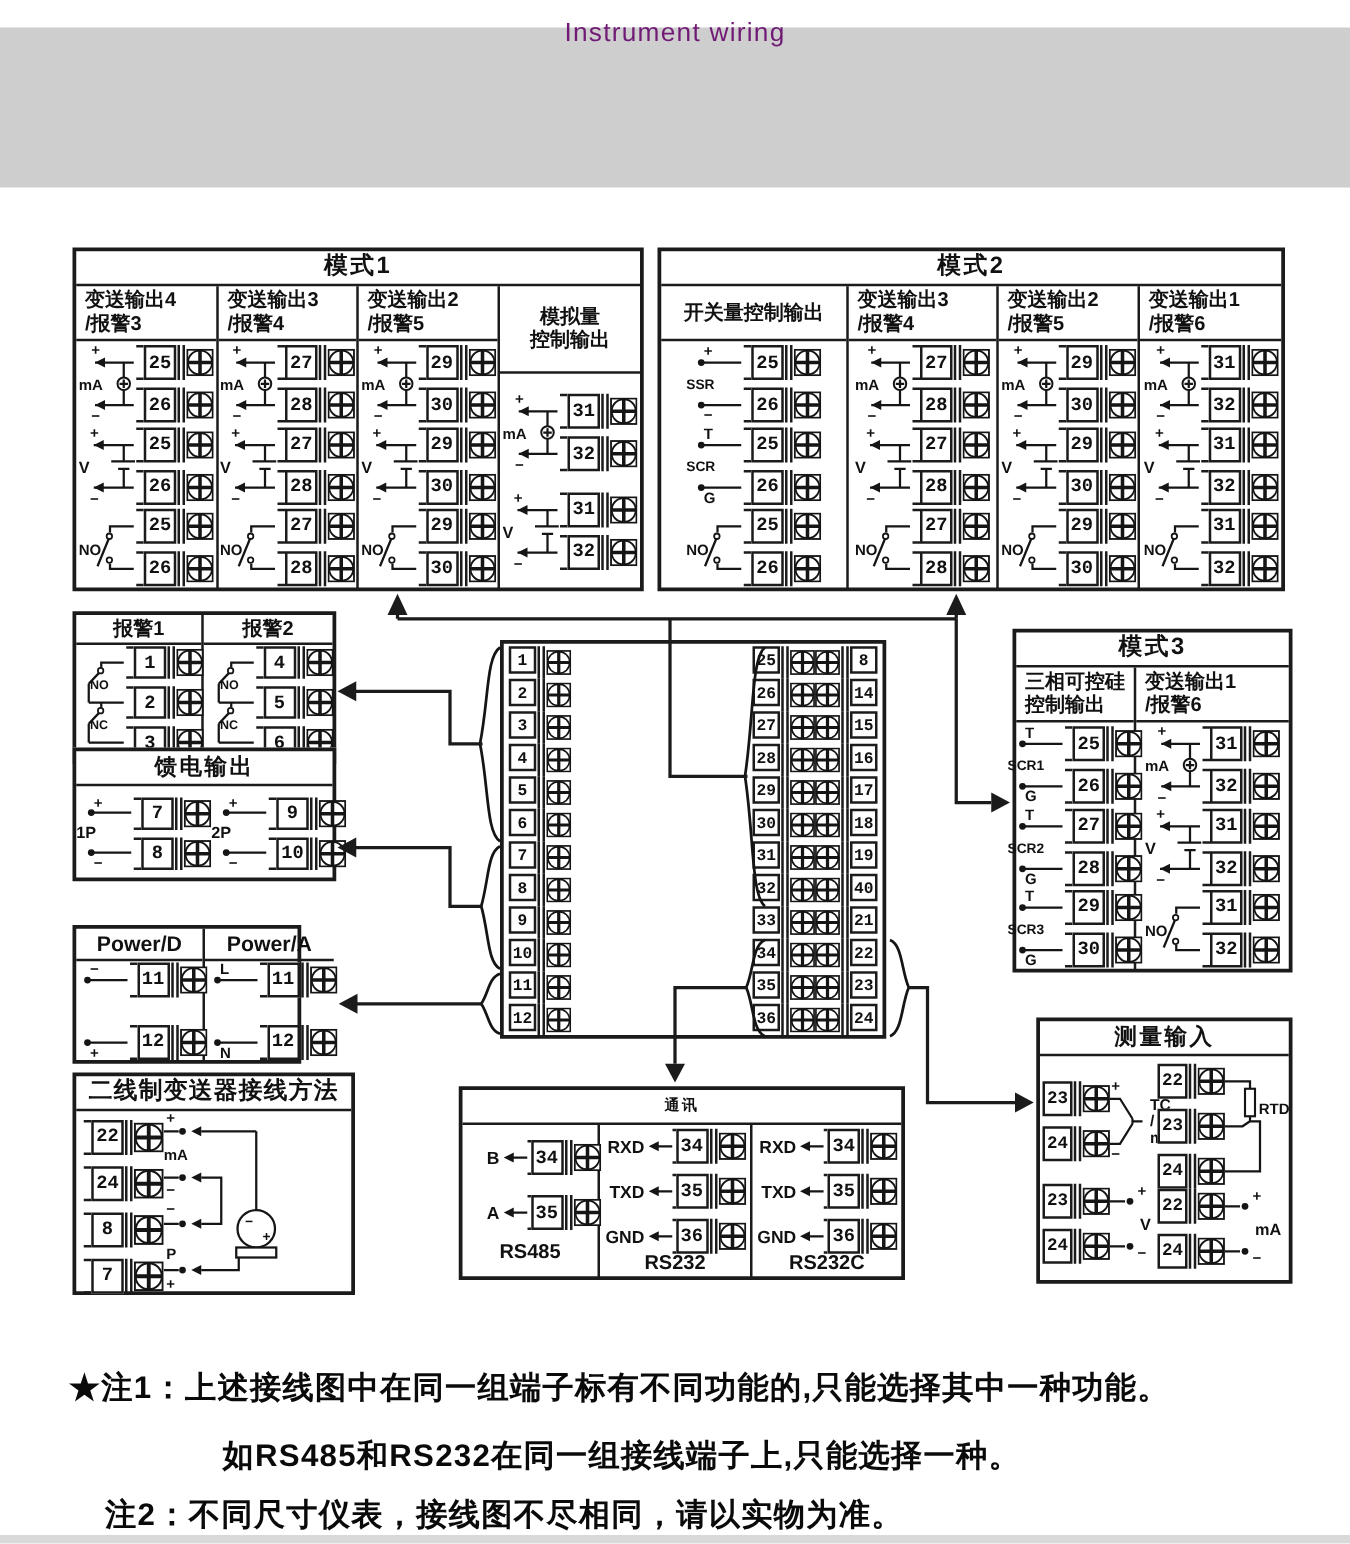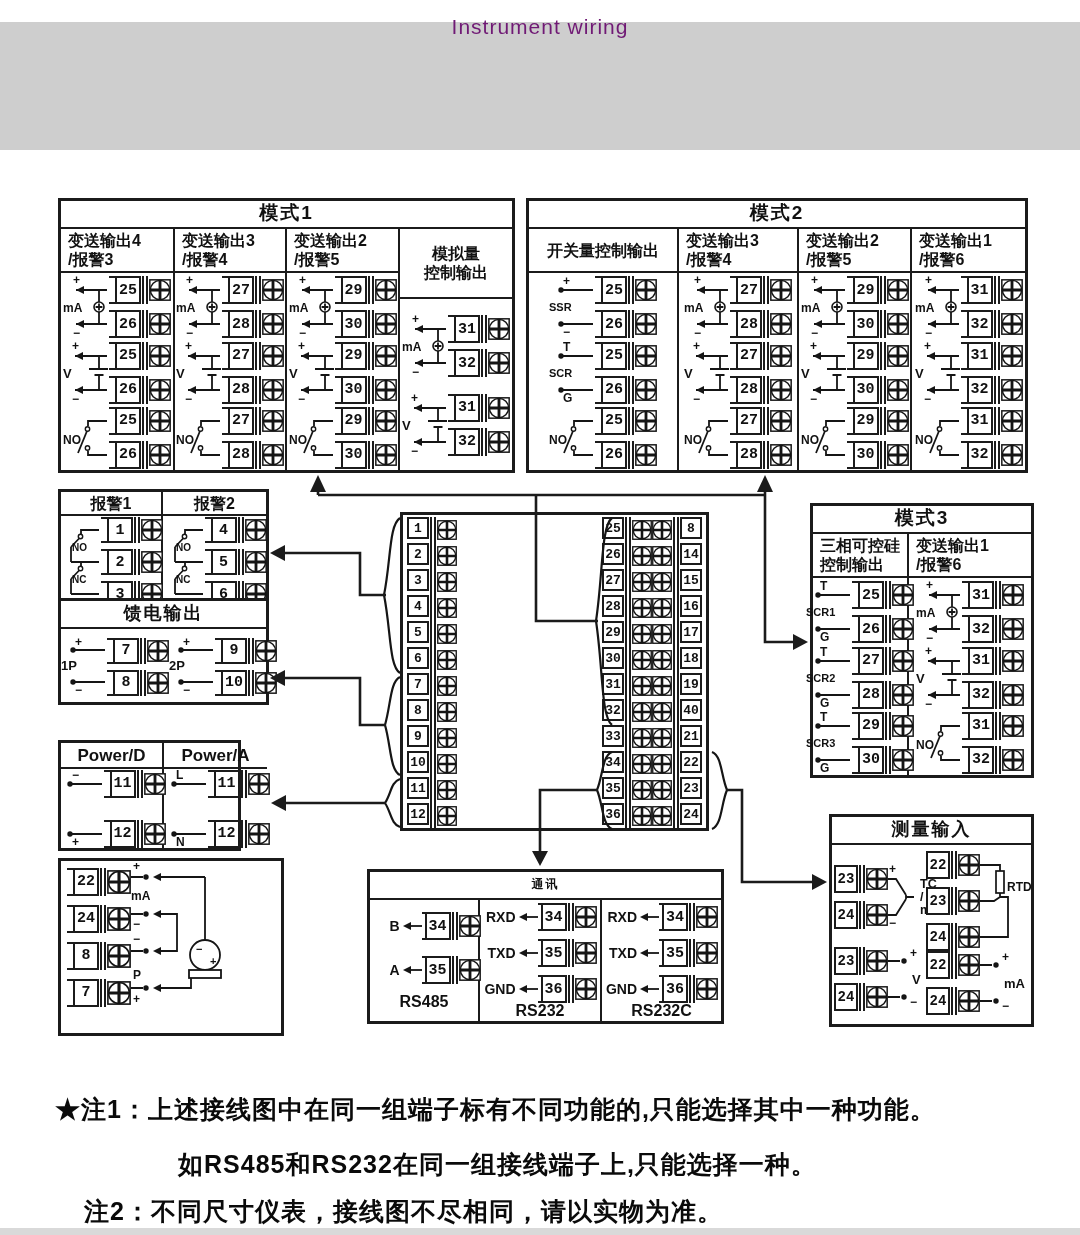--- a/index.html
+++ b/index.html
@@ -1108,20 +1108,21 @@
     <path d="M12 1.5 V22.5 M1.5 12 H22.5" stroke="#151515" stroke-width="3.1"></path>
                   </svg>
                 </div>
               </div>
             </div>
           </div>
         </div>
       </div>
     </div>
   <div id="d-twowire" class="box" style="left:58px;top:858px;width:226px;height:178px">
+      <div class="btitle" style="font-size:19px;letter-spacing:1px">二线制变送器接线方法</div>
     <div style="display:flex;align-items:center;padding:2px 0 0 6px">
       <div class="rows" style="gap:9px">
           <div class="trow" style="height:28px">
             <span class="stub" style="width:6px"></span>
             <span class="tnum" style="width:26px;font-size:15px">22</span>
             <span class="tsep"></span>
             <svg class="screw" width="24" height="24" viewBox="0 0 24 24">
     <rect x="0.9" y="0.9" width="22.2" height="22.2" fill="#fff" stroke="#151515" stroke-width="1.6"></rect>
     <circle cx="12" cy="12" r="10.5" fill="none" stroke="#151515" stroke-width="1.6"></circle>
     <path d="M12 1.5 V22.5 M1.5 12 H22.5" stroke="#151515" stroke-width="3.1"></path>

